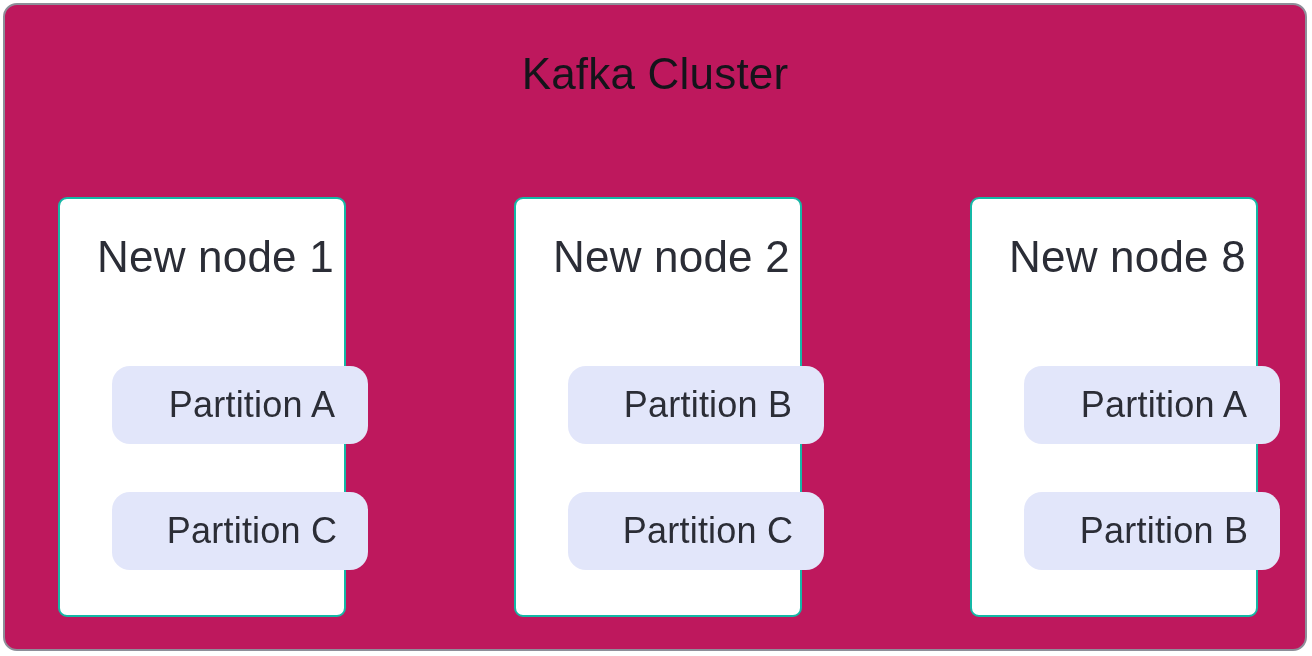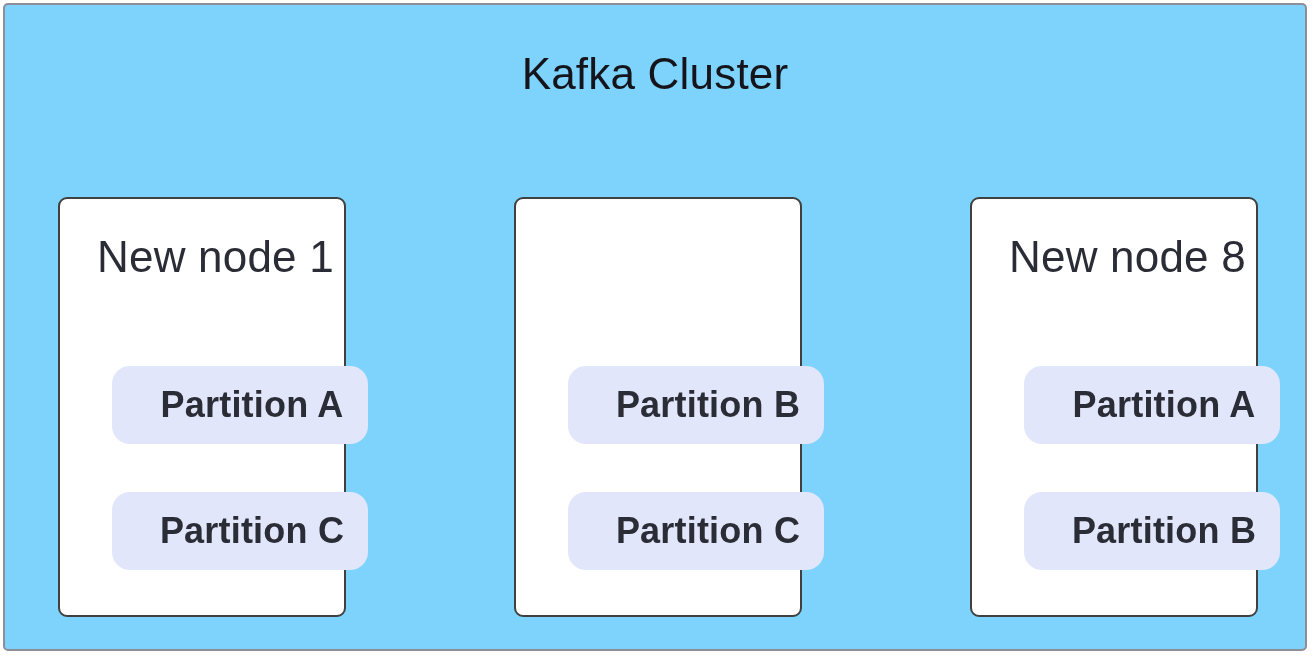--- a/index.html
+++ b/index.html
@@ -14,23 +14,23 @@
     overflow: hidden;
   }
 
   #cluster-container {
     position: absolute;
     left: 3px;
     top: 3px;
     width: 1304px;
     height: 648px;
     box-sizing: border-box;
-    background: #7dd3fc;
+    background: #be185d;
     border: 2px solid #8e8e99;
-    border-radius: 5px;
+    border-radius: 14px;
   }
 
   #cluster-title {
     position: absolute;
     left: 0;
     top: 43px;
     width: 100%;
     text-align: center;
     font-size: 44px;
     line-height: 52px;
@@ -47,21 +47,21 @@
     display: flex;
     flex-direction: row;
     justify-content: space-between;
   }
 
   .node-card {
     box-sizing: border-box;
     width: 288px;
     height: 420px;
     background: #ffffff;
-    border: 2px solid #404040;
+    border: 2px solid #14b8a6;
     border-radius: 9px;
     position: relative;
   }
 
   .node-title {
     position: absolute;
     left: 37px;
     top: 32px;
     font-size: 44px;
     line-height: 52px;
@@ -88,21 +88,21 @@
     border-radius: 18px;
     display: flex;
     align-items: center;
     justify-content: center;
   }
 
   .partition-label {
     font-size: 36px;
     line-height: 42px;
     color: #2b2d36;
-    font-weight: 700;
+    font-weight: 400;
     white-space: nowrap;
     letter-spacing: 0.2px;
     margin-left: 24px;
   }
 </style>
 </head>
 <body>
 
 <div id="cluster-container">
 
@@ -116,20 +116,21 @@
         <div class="partition-pill">
           <span class="partition-label">Partition A</span>
         </div>
         <div class="partition-pill">
           <span class="partition-label">Partition C</span>
         </div>
       </div>
     </div>
 
     <div class="node-card">
+      <div class="node-title">New node 2</div>
       <div class="partition-list">
         <div class="partition-pill">
           <span class="partition-label">Partition B</span>
         </div>
         <div class="partition-pill">
           <span class="partition-label">Partition C</span>
         </div>
       </div>
     </div>
 

